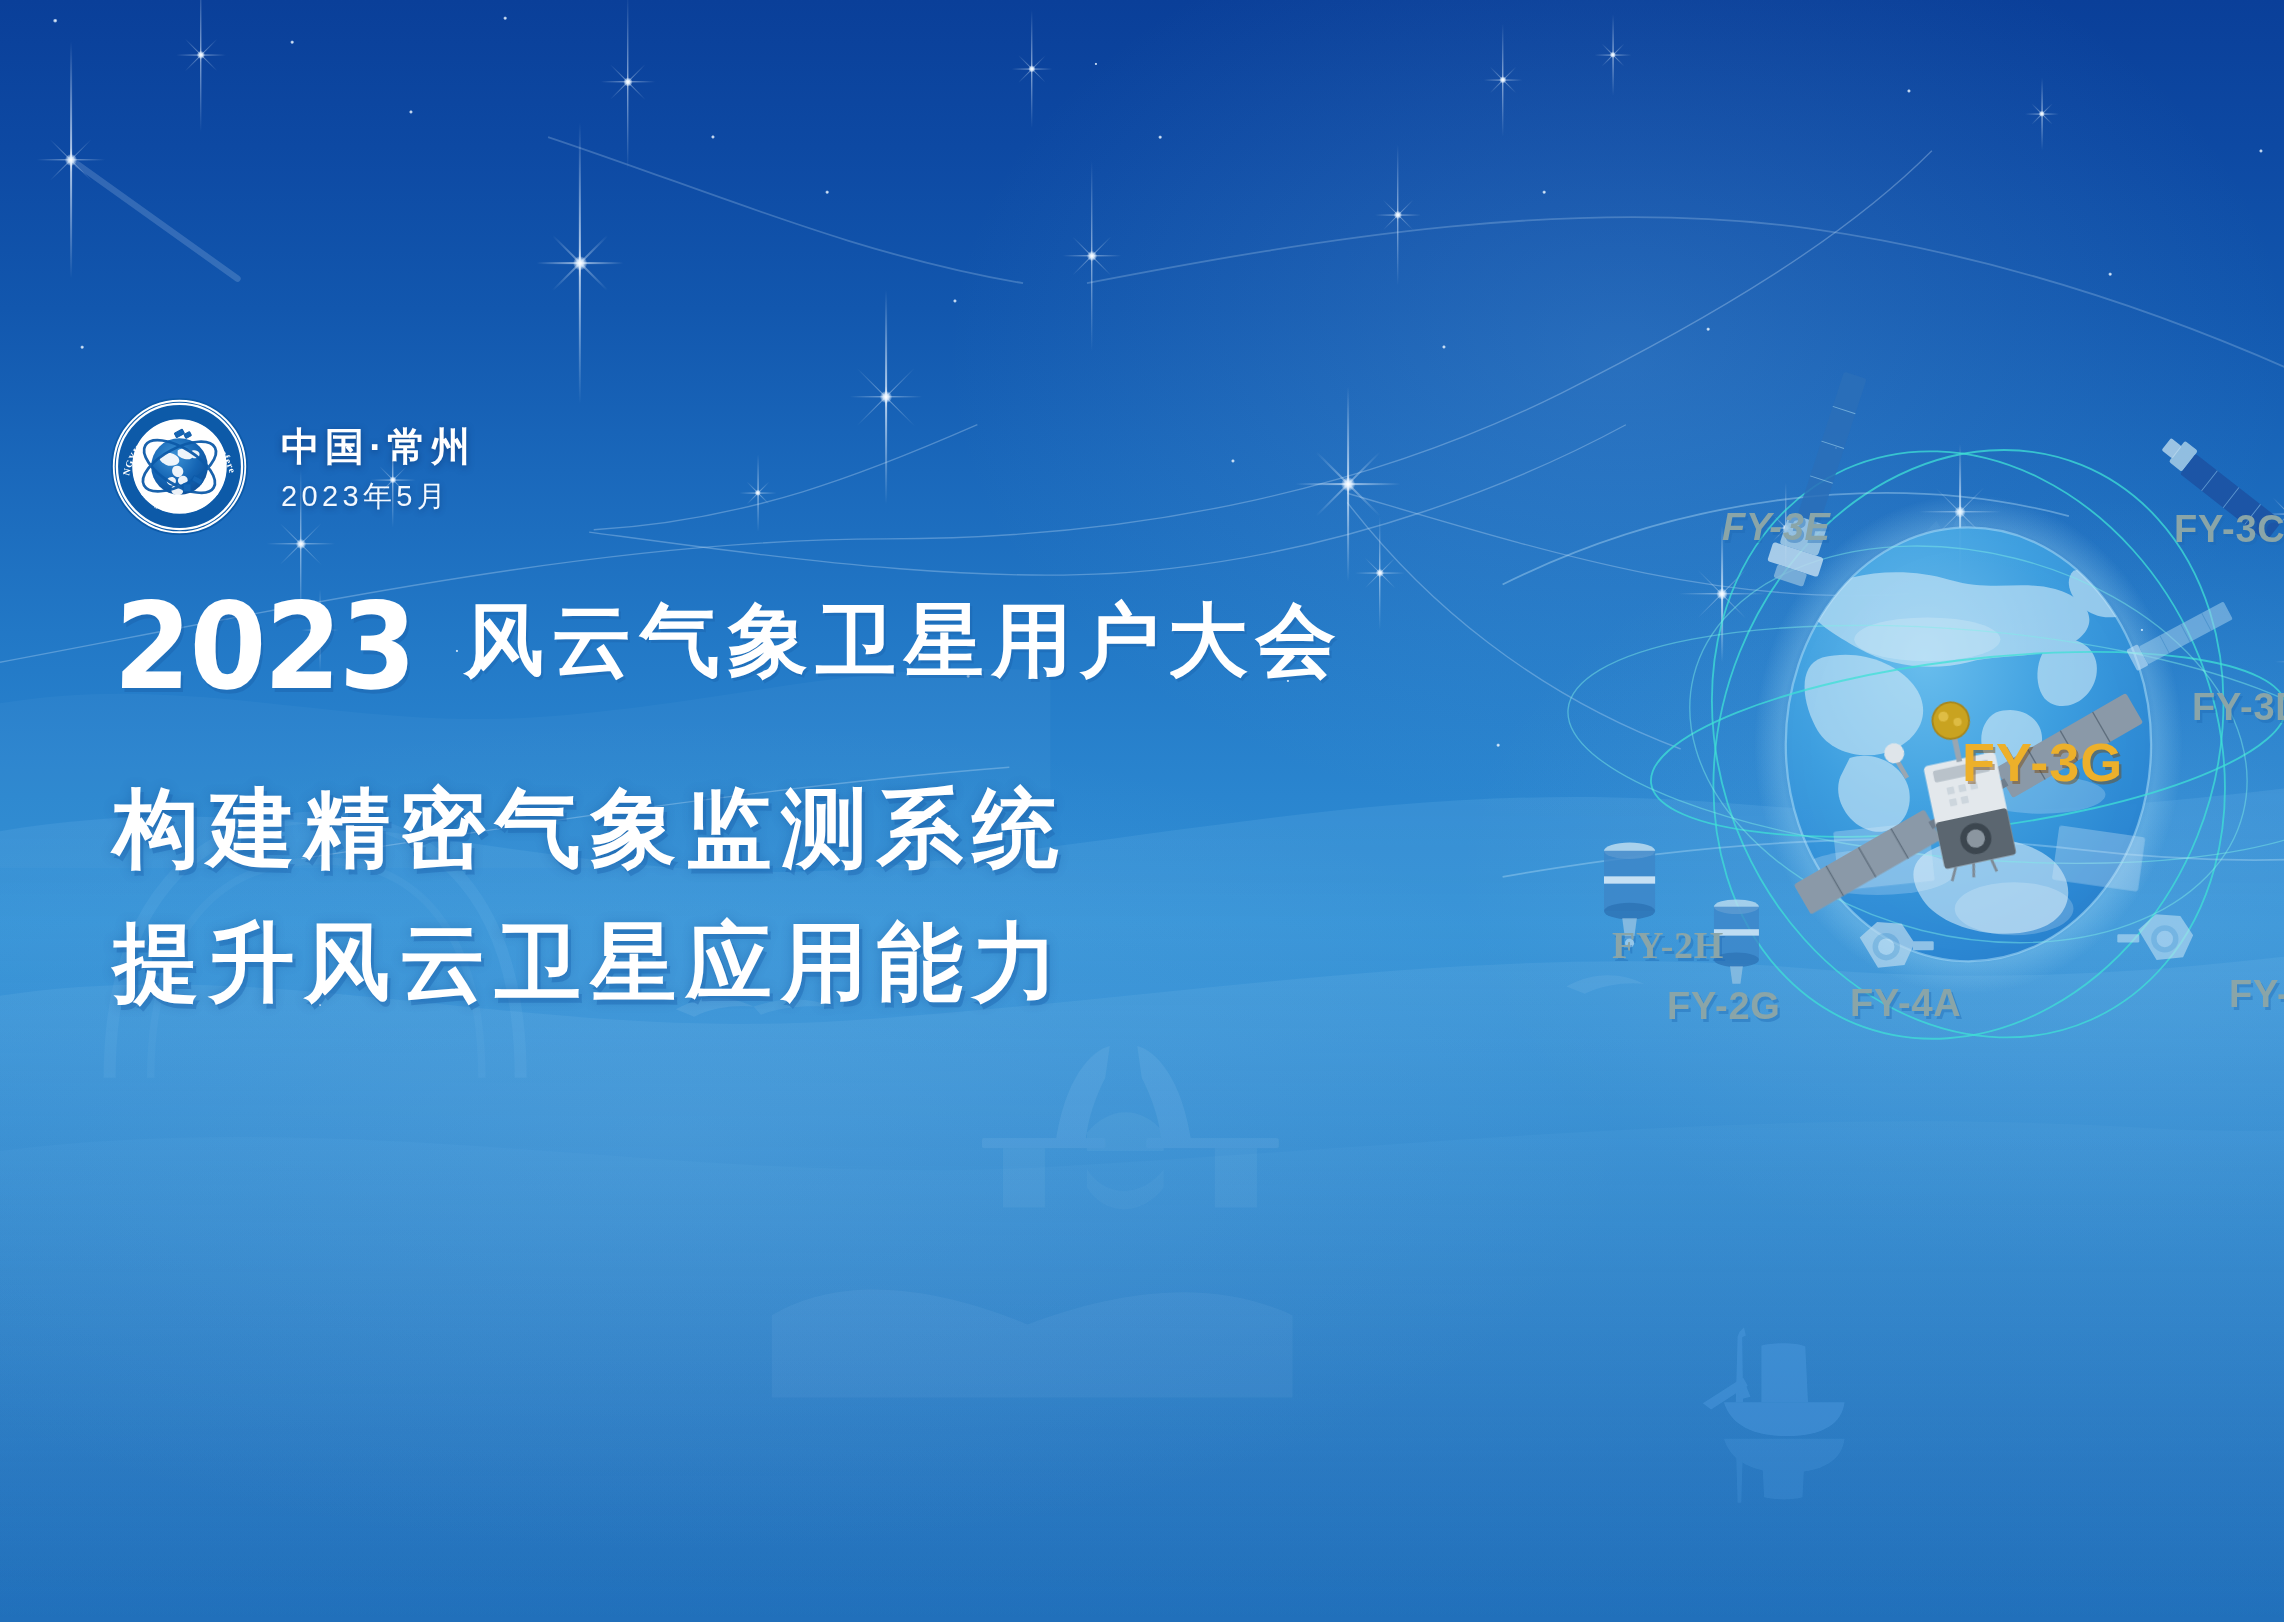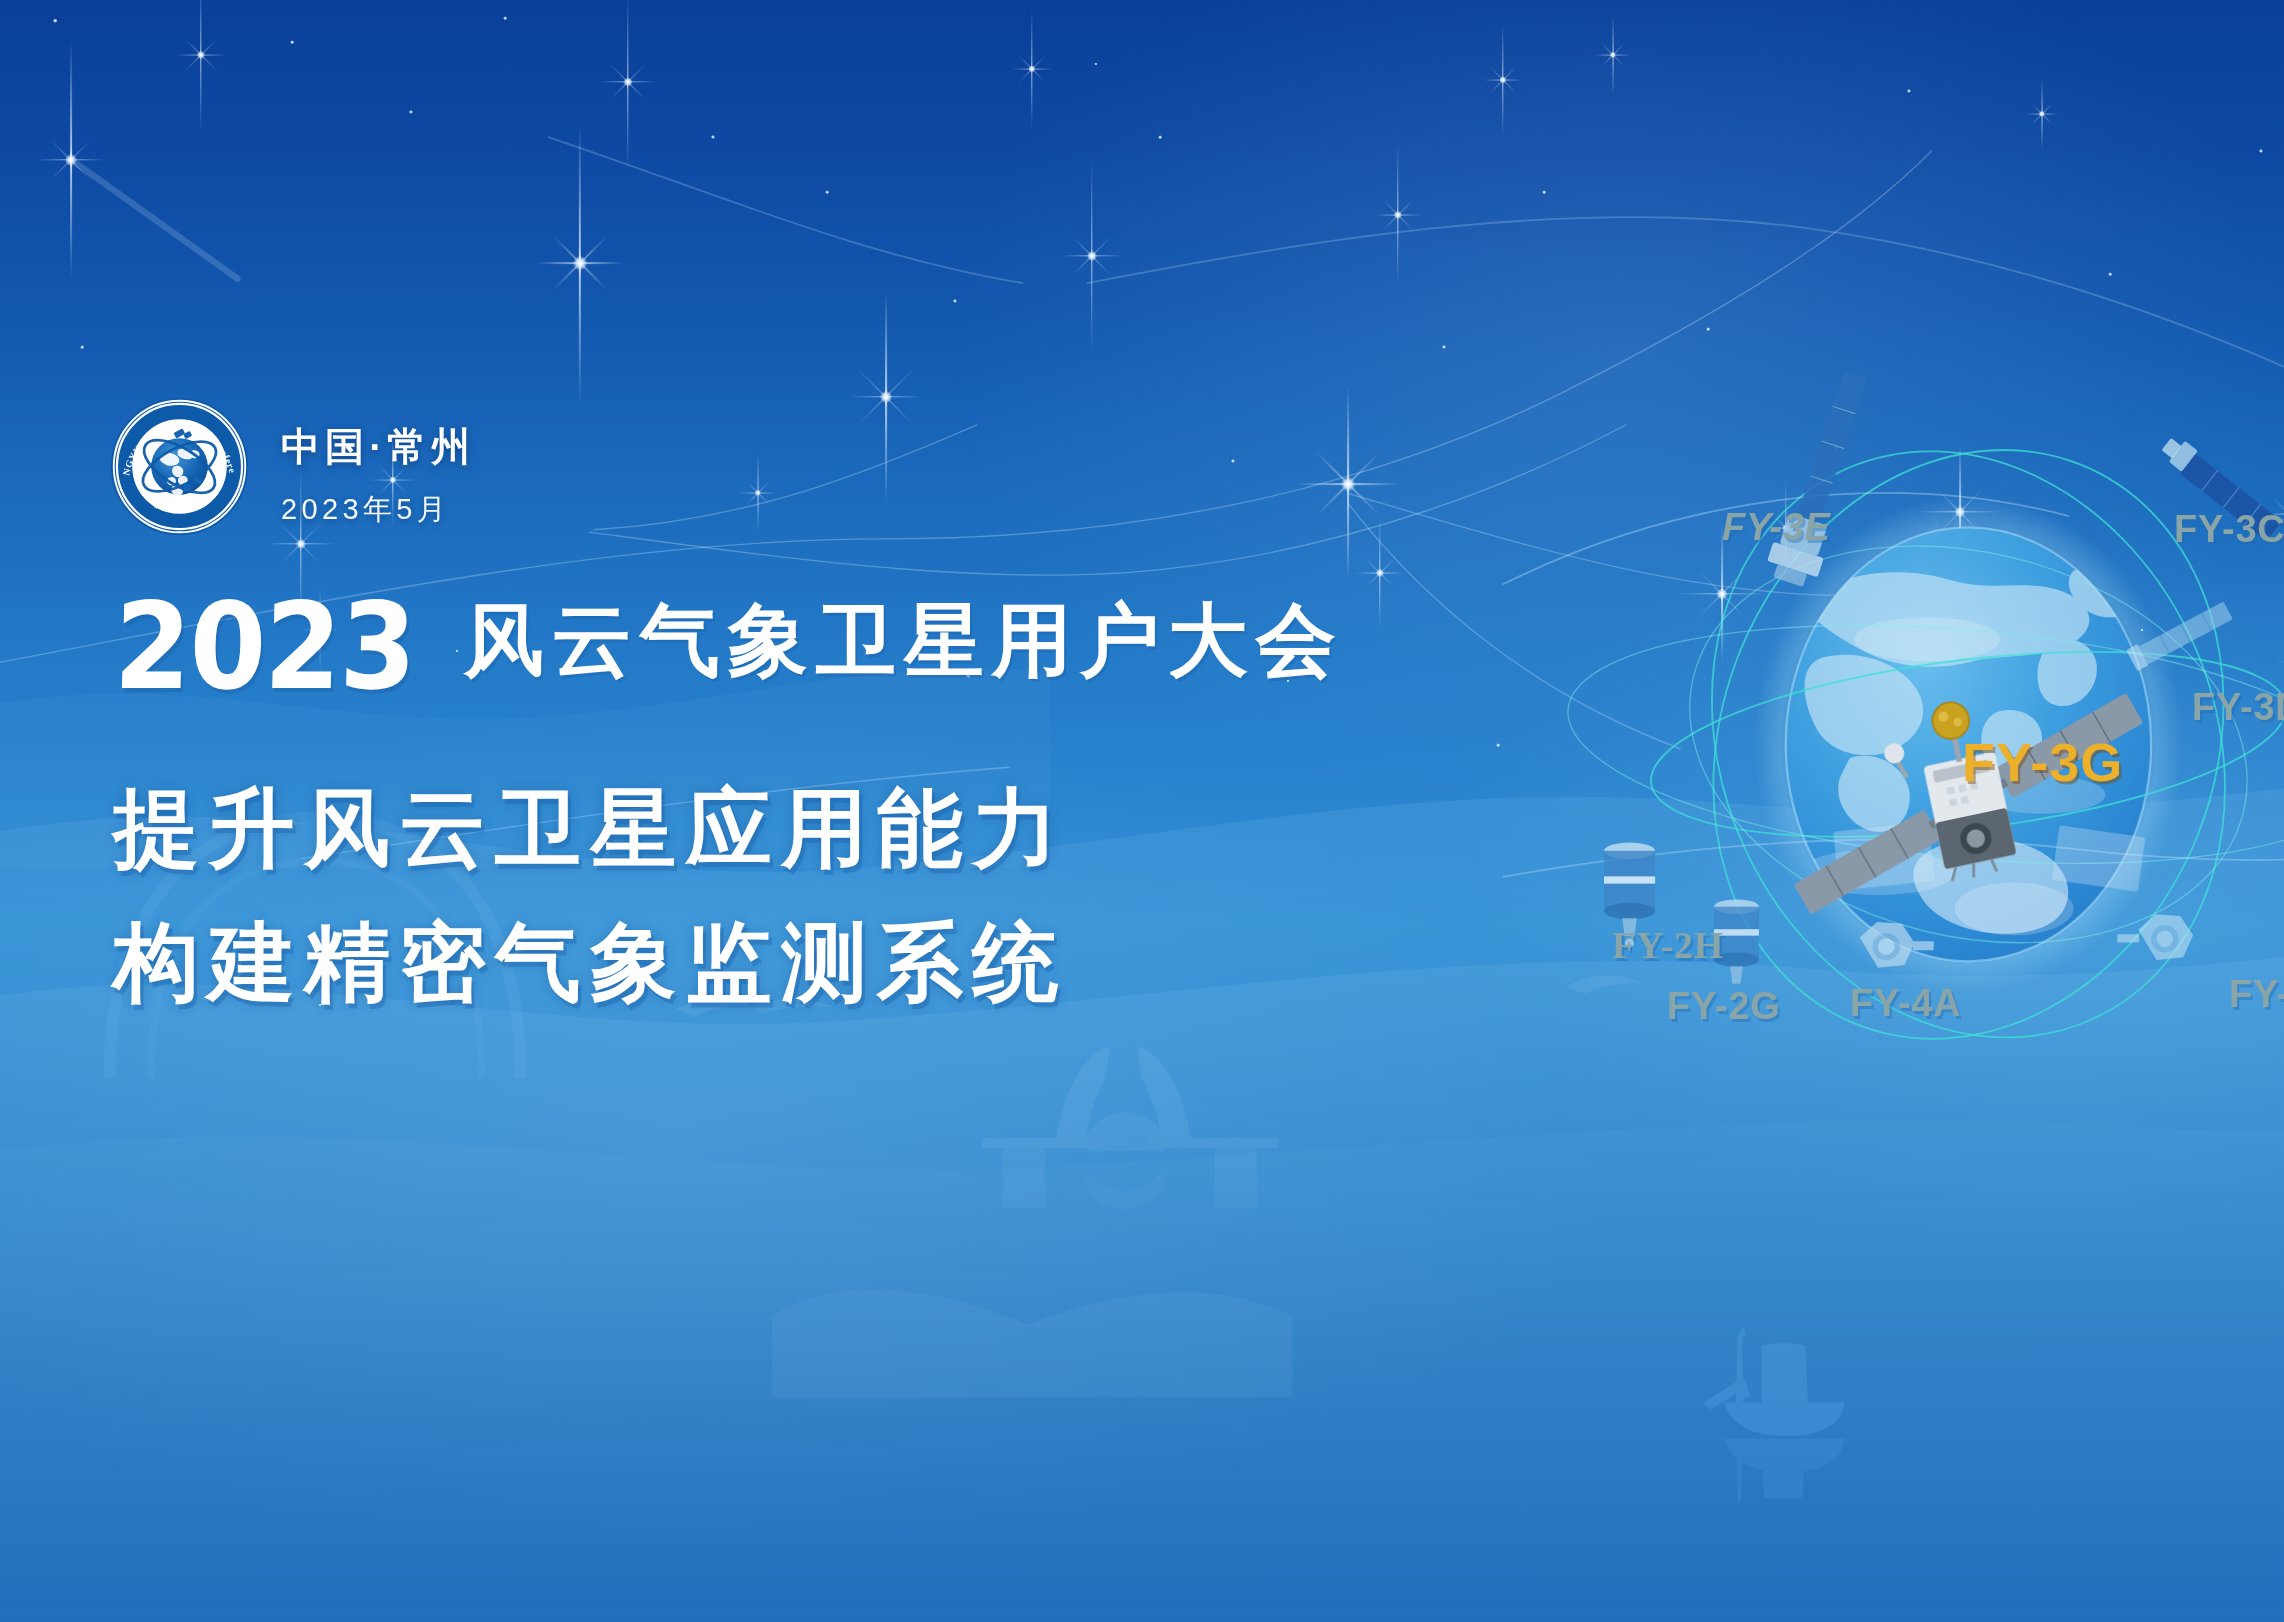--- a/index.html
+++ b/index.html
@@ -95,21 +95,21 @@
   
   #loc{
     position:absolute; left:281px; top:427px; width:256px;
   }
   #loc .city{
     font-size:39px; font-weight:700; color:#ffffff;
     letter-spacing:.13em; line-height:1; white-space:nowrap;
     text-shadow:0 2.3px 7.3px rgba(5,38,92,.5);
   }
   #loc .date{
-    margin-top:29px;
+    margin-top:16px;
     font-size:29px; font-weight:400; color:#f2f8ff;
     letter-spacing:.15em; line-height:1; white-space:nowrap;
     text-shadow:0 1.8px 6.4px rgba(5,38,92,.45);
   }
 
   
   #titleblock{ position:absolute; left:113px; top:594px; width:1644px; }
 
   .title-row{ display:flex; align-items:flex-end; white-space:nowrap; }
   .year{
@@ -470,22 +470,22 @@
   </div>
 
   <div id="titleblock">
     <div class="title-row">
       <span class="year">2023</span>
       <span class="cn-title">风云气象卫星用户大会</span>
     </div>
   </div>
 
   <div id="slogan">
+    <div class="slogan-line">构建精密气象监测系统</div>
     <div class="slogan-line">提升风云卫星应用能力</div>
-    <div class="slogan-line">构建精密气象监测系统</div>
   </div>
 
   <div id="scene">
     <svg viewBox="0 0 1940 1700">
       <defs>
         <radialGradient id="earth" cx="38%" cy="30%" r="82%">
           <stop offset="0%" stop-color="#6cc0ee"></stop>
           <stop offset="45%" stop-color="#3fa0e0"></stop>
           <stop offset="82%" stop-color="#2a86d2"></stop>
           <stop offset="100%" stop-color="#2176c4"></stop>

